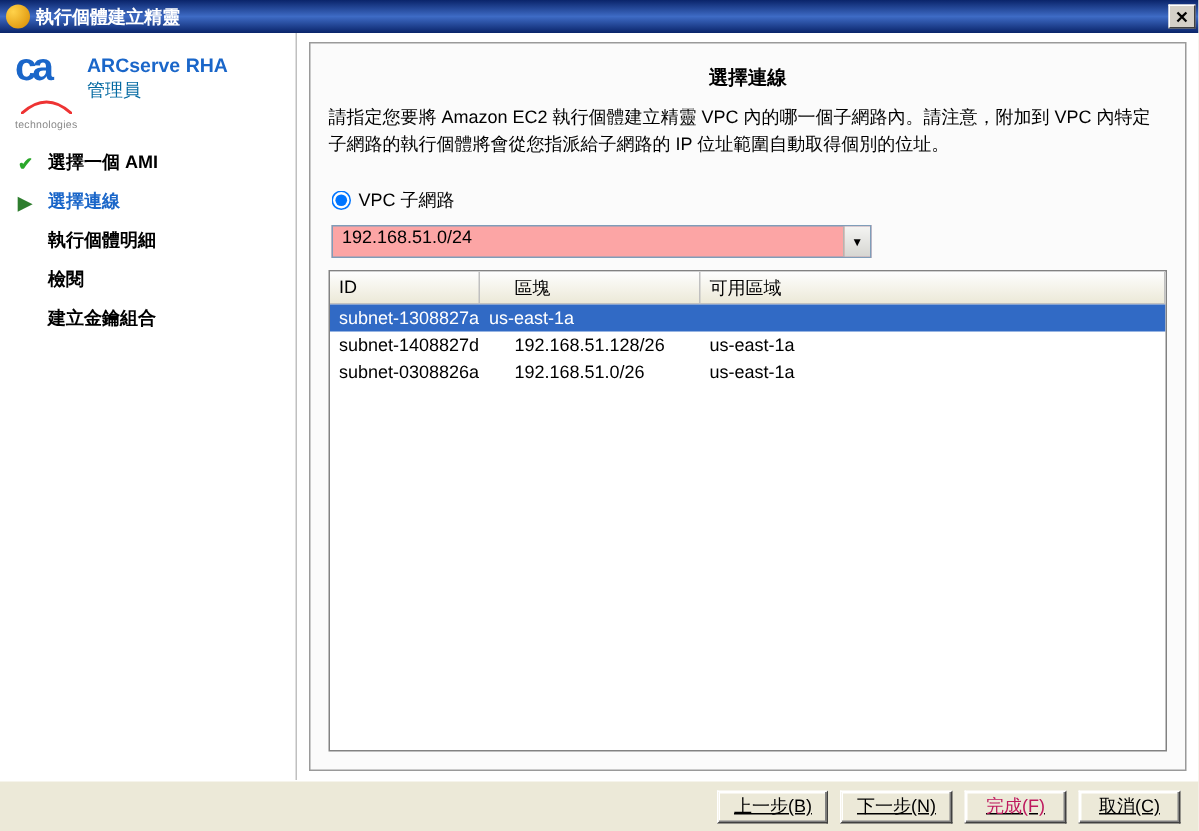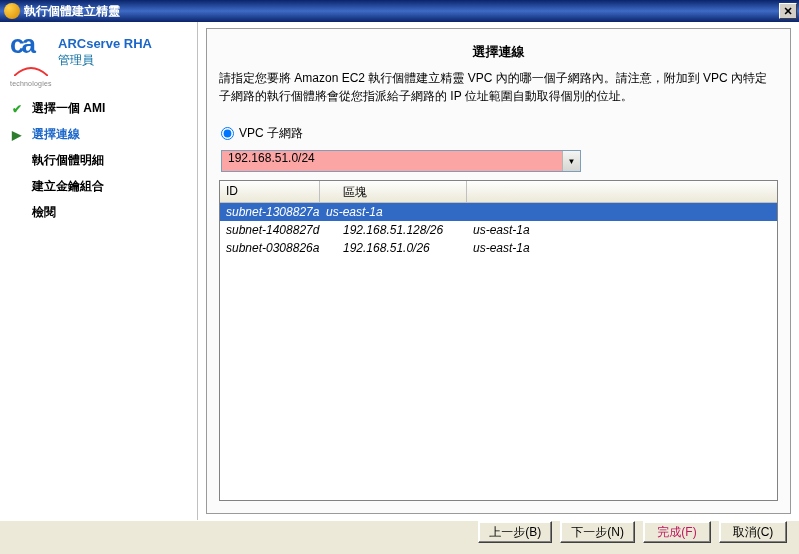--- a/index.html
+++ b/index.html
@@ -196,41 +196,41 @@
   font-weight: normal;
 }
 .col-id { width: 100px; }
 .col-block { width: 130px; margin-left: 17px; }
 .col-zone { width: 310px; }
 
 .tbody .tr {
   display: flex;
   height: 18px;
   align-items: center;
-  font-style: italic;
 }
 .tbody .tr .td {
   padding: 0 6px;
   overflow: hidden;
   white-space: nowrap;
 }
 .tr.selected {
   background: #316ac5;
   color: #fff;
 }
 
 .footer {
   height: 34px;
   background: #ece9d8;
   border-top: 1px solid #fff;
   display: flex;
-  align-items: flex-start;
+  align-items: center;
   justify-content: flex-end;
   padding: 0 12px;
   gap: 8px;
+  text-decoration: underline;
 }
 .btn {
   min-width: 68px;
   height: 22px;
   padding: 0 10px;
   background: #ece9d8;
   border: 1px solid #404040;
   border-top-color: #fff;
   border-left-color: #fff;
   box-shadow: inset -1px -1px 0 #808080, inset 1px 1px 0 #fff;
@@ -280,25 +280,25 @@
       <div class="step current">
         <span class="icon">▶</span>
         <span>選擇連線</span>
       </div>
       <div class="step pending">
         <span class="icon"></span>
         <span>執行個體明細</span>
       </div>
       <div class="step pending">
         <span class="icon"></span>
-        <span>建立金鑰組合</span>
+        <span>檢閱</span>
       </div>
       <div class="step pending">
         <span class="icon"></span>
-        <span>檢閱</span>
+        <span>建立金鑰組合</span>
       </div>
     </div>
   </div>
 
   <div class="mainpane">
     <div class="content-box">
       <div class="page-title">選擇連線</div>
       <div class="description">請指定您要將 Amazon EC2 執行個體建立精靈 VPC 內的哪一個子網路內。請注意，附加到 VPC 內特定子網路的執行個體將會從您指派給子網路的 IP 位址範圍自動取得個別的位址。</div>
 
       <div class="radio-row">
@@ -308,20 +308,21 @@
 
       <div class="dropdown">
         <div class="dd-label">192.168.51.0/24</div>
         <div class="dd-btn">▼</div>
       </div>
 
       <div class="table-wrap">
         <div class="thead">
           <div class="th col-id">ID</div>
           <div class="th col-block">區塊</div>
+          <div class="th col-zone">可用區域</div>
         </div>
         <div class="tbody">
           <div class="tr selected">
             <div class="td col-id">subnet-1308827a</div>
             <div class="td col-zone">us-east-1a</div>
           </div>
           <div class="tr">
             <div class="td col-id">subnet-1408827d</div>
             <div class="td col-block">192.168.51.128/26</div>
             <div class="td col-zone">us-east-1a</div>

